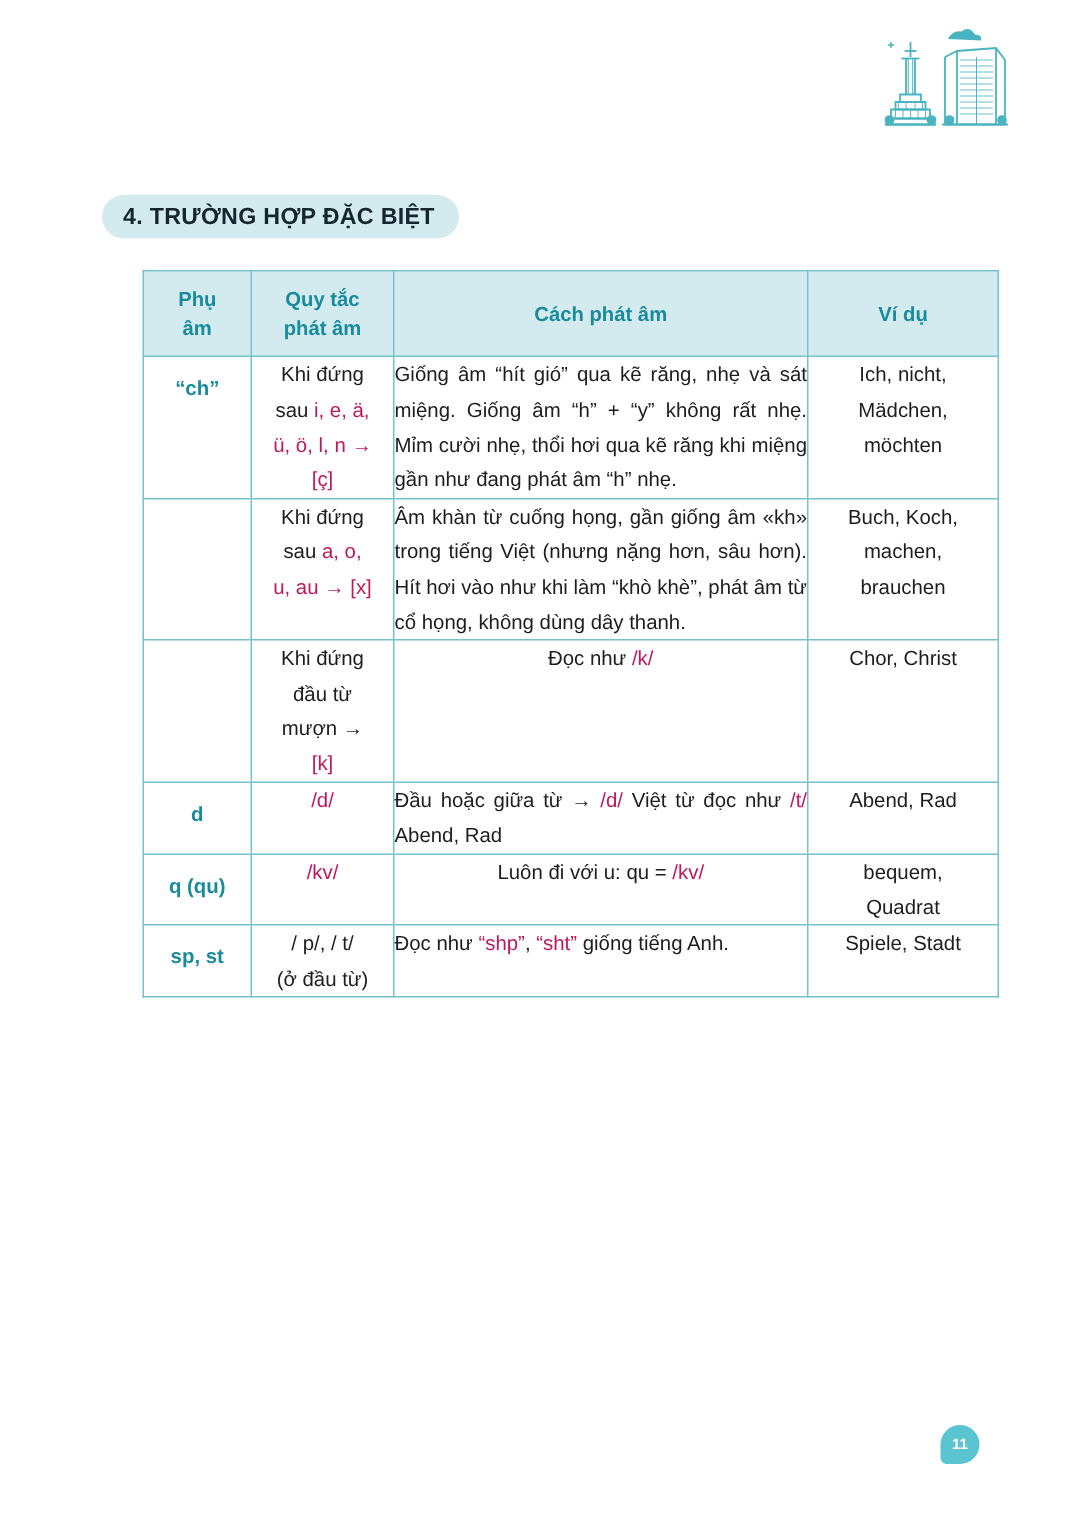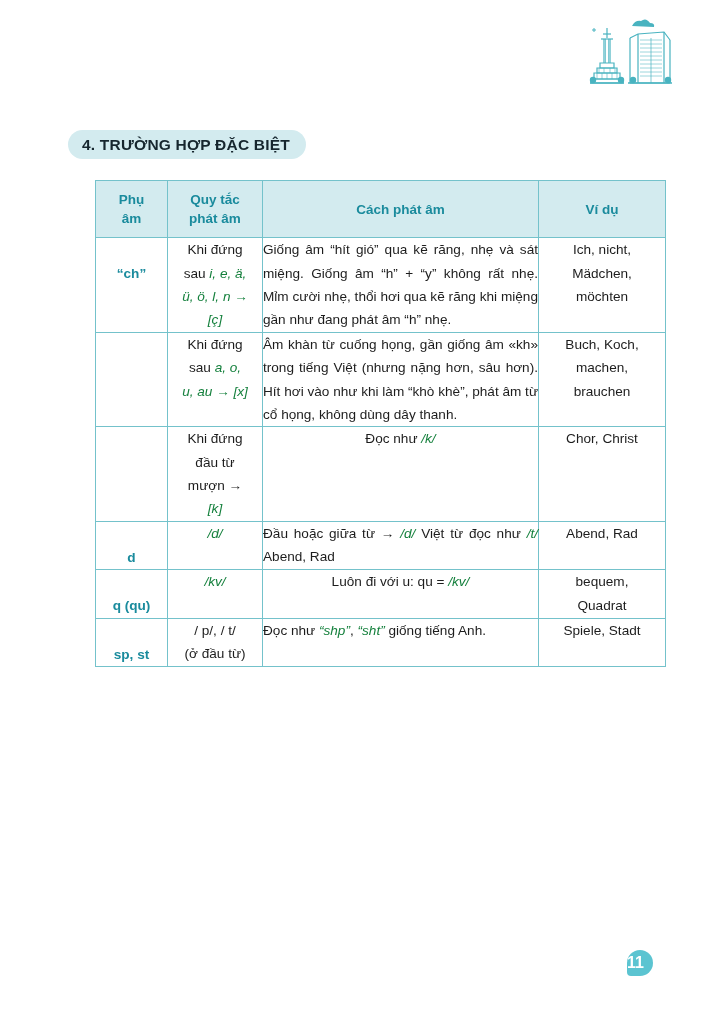--- a/index.html
+++ b/index.html
@@ -77,35 +77,35 @@
     line-height: 1.72;
     color: #1d1d1d;
     text-align: center;
   }
   .cell.center { text-align: center; }
   .cell.just   { text-align: justify; text-align-last: left; }
   .cell.sym {
     text-align: center;
     font-weight: bold;
     color: #1a8b9d;
-    padding-top: 24px;
-  }
-  .teal { color: #15803d; font-style: italic; }
+    padding-top: 9px;
+  }
+  .teal { color: #be185d; }
   .u { text-underline-offset: 1px; }
 
   
   .pagenum {
     position: absolute;
     left: 627px; top: 950px;
     width: 26px; height: 26px;
     background: #5bc4d1;
     border-radius: 50% 50% 50% 4px;
-    display: flex; align-items: center; 
+    display: flex; align-items: center; justify-content: center;
     color: #ffffff;
-    font-size: 16px;
+    font-size: 10px;
     font-weight: bold;
   }
 </style>
 </head>
 <body>
 
 <div class="page">
 
   <div class="logo-wrap">
     <svg viewBox="0 0 96 78" xmlns="http://www.w3.org/2000/svg">

